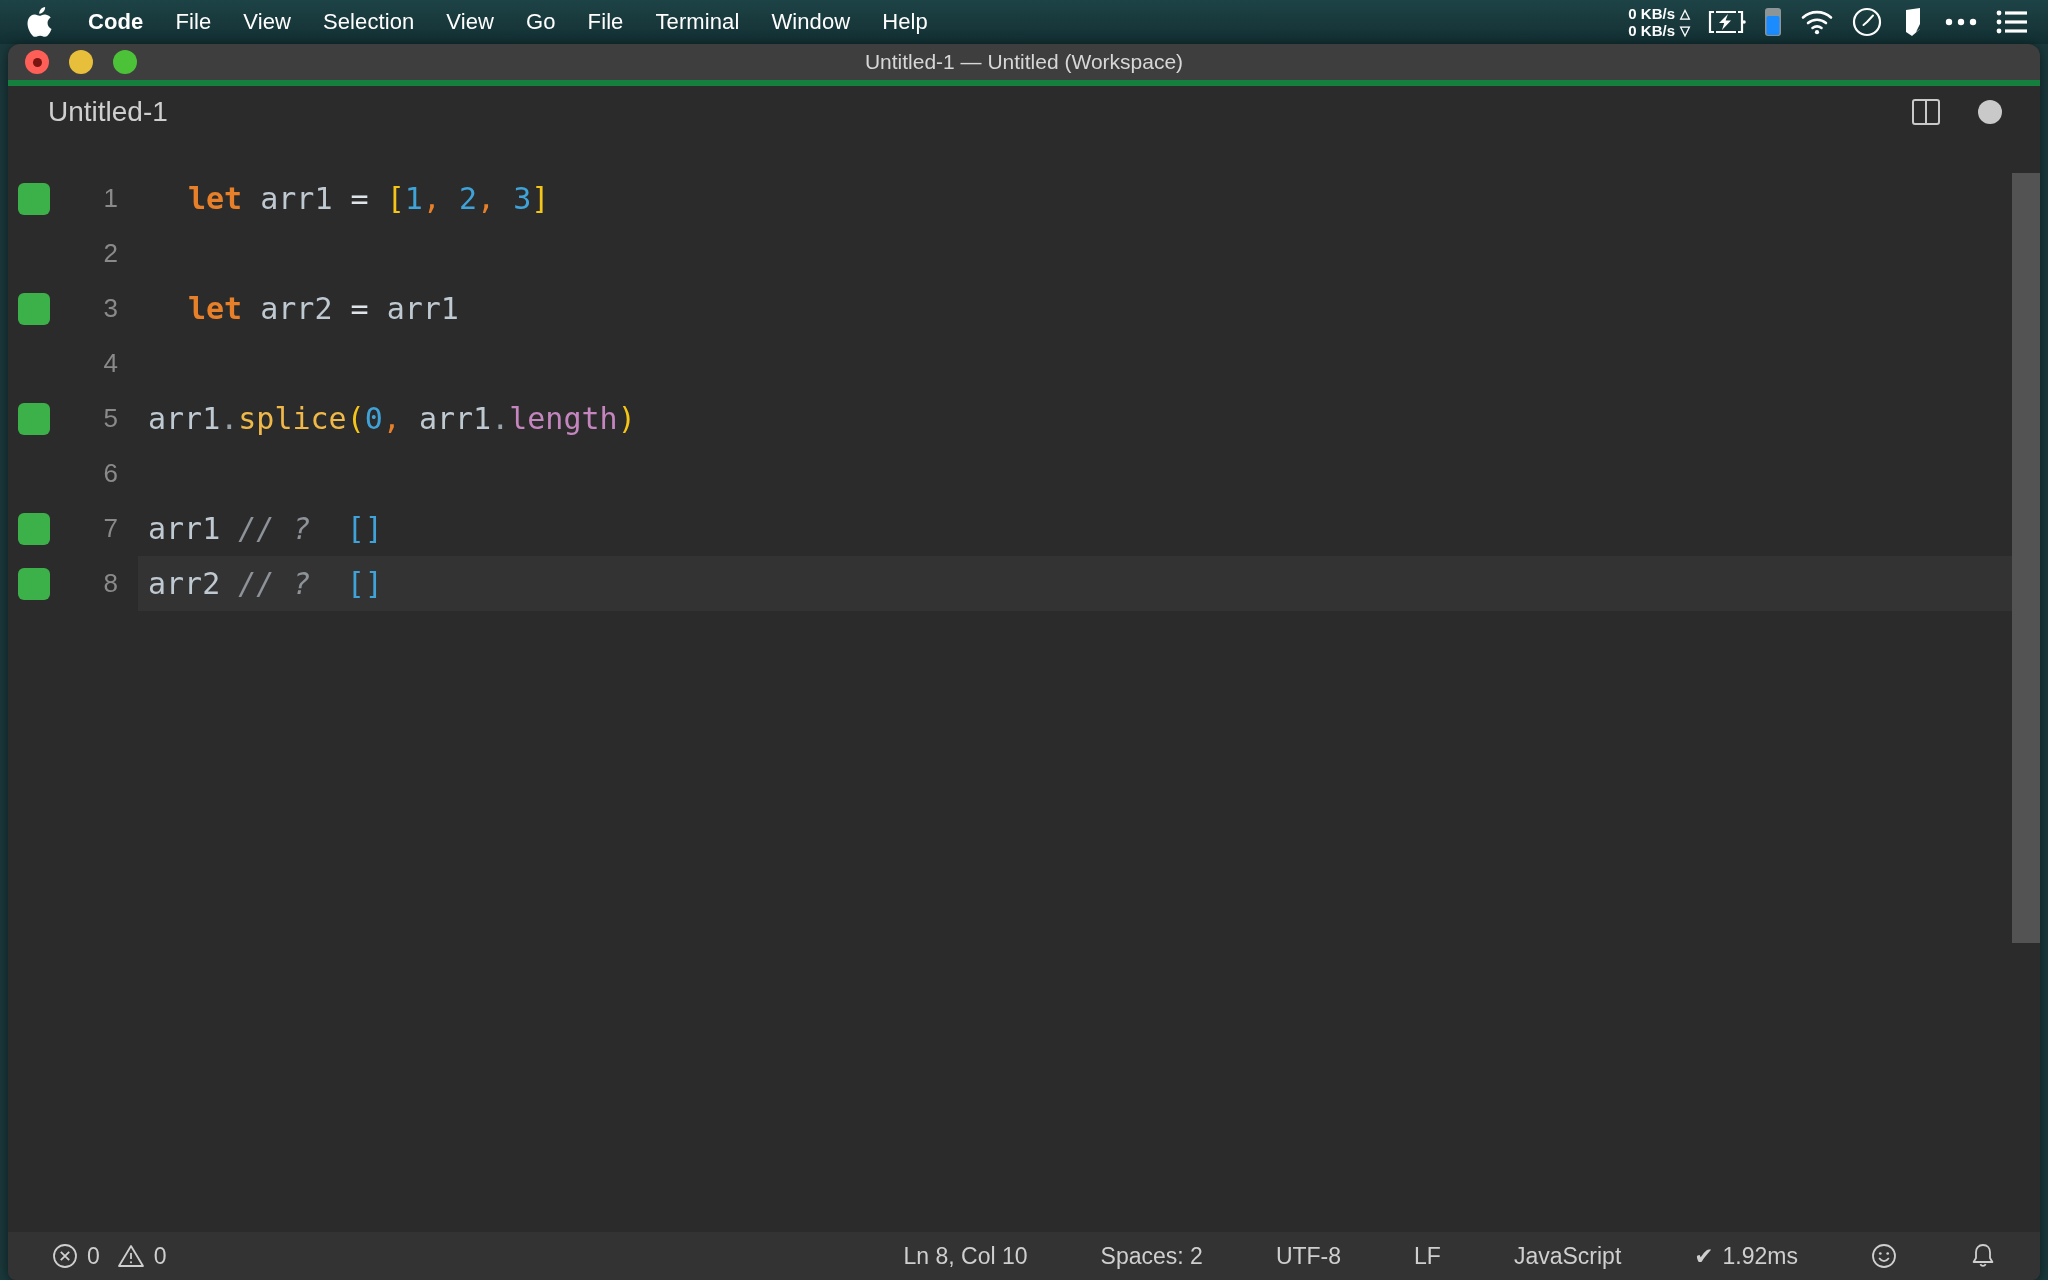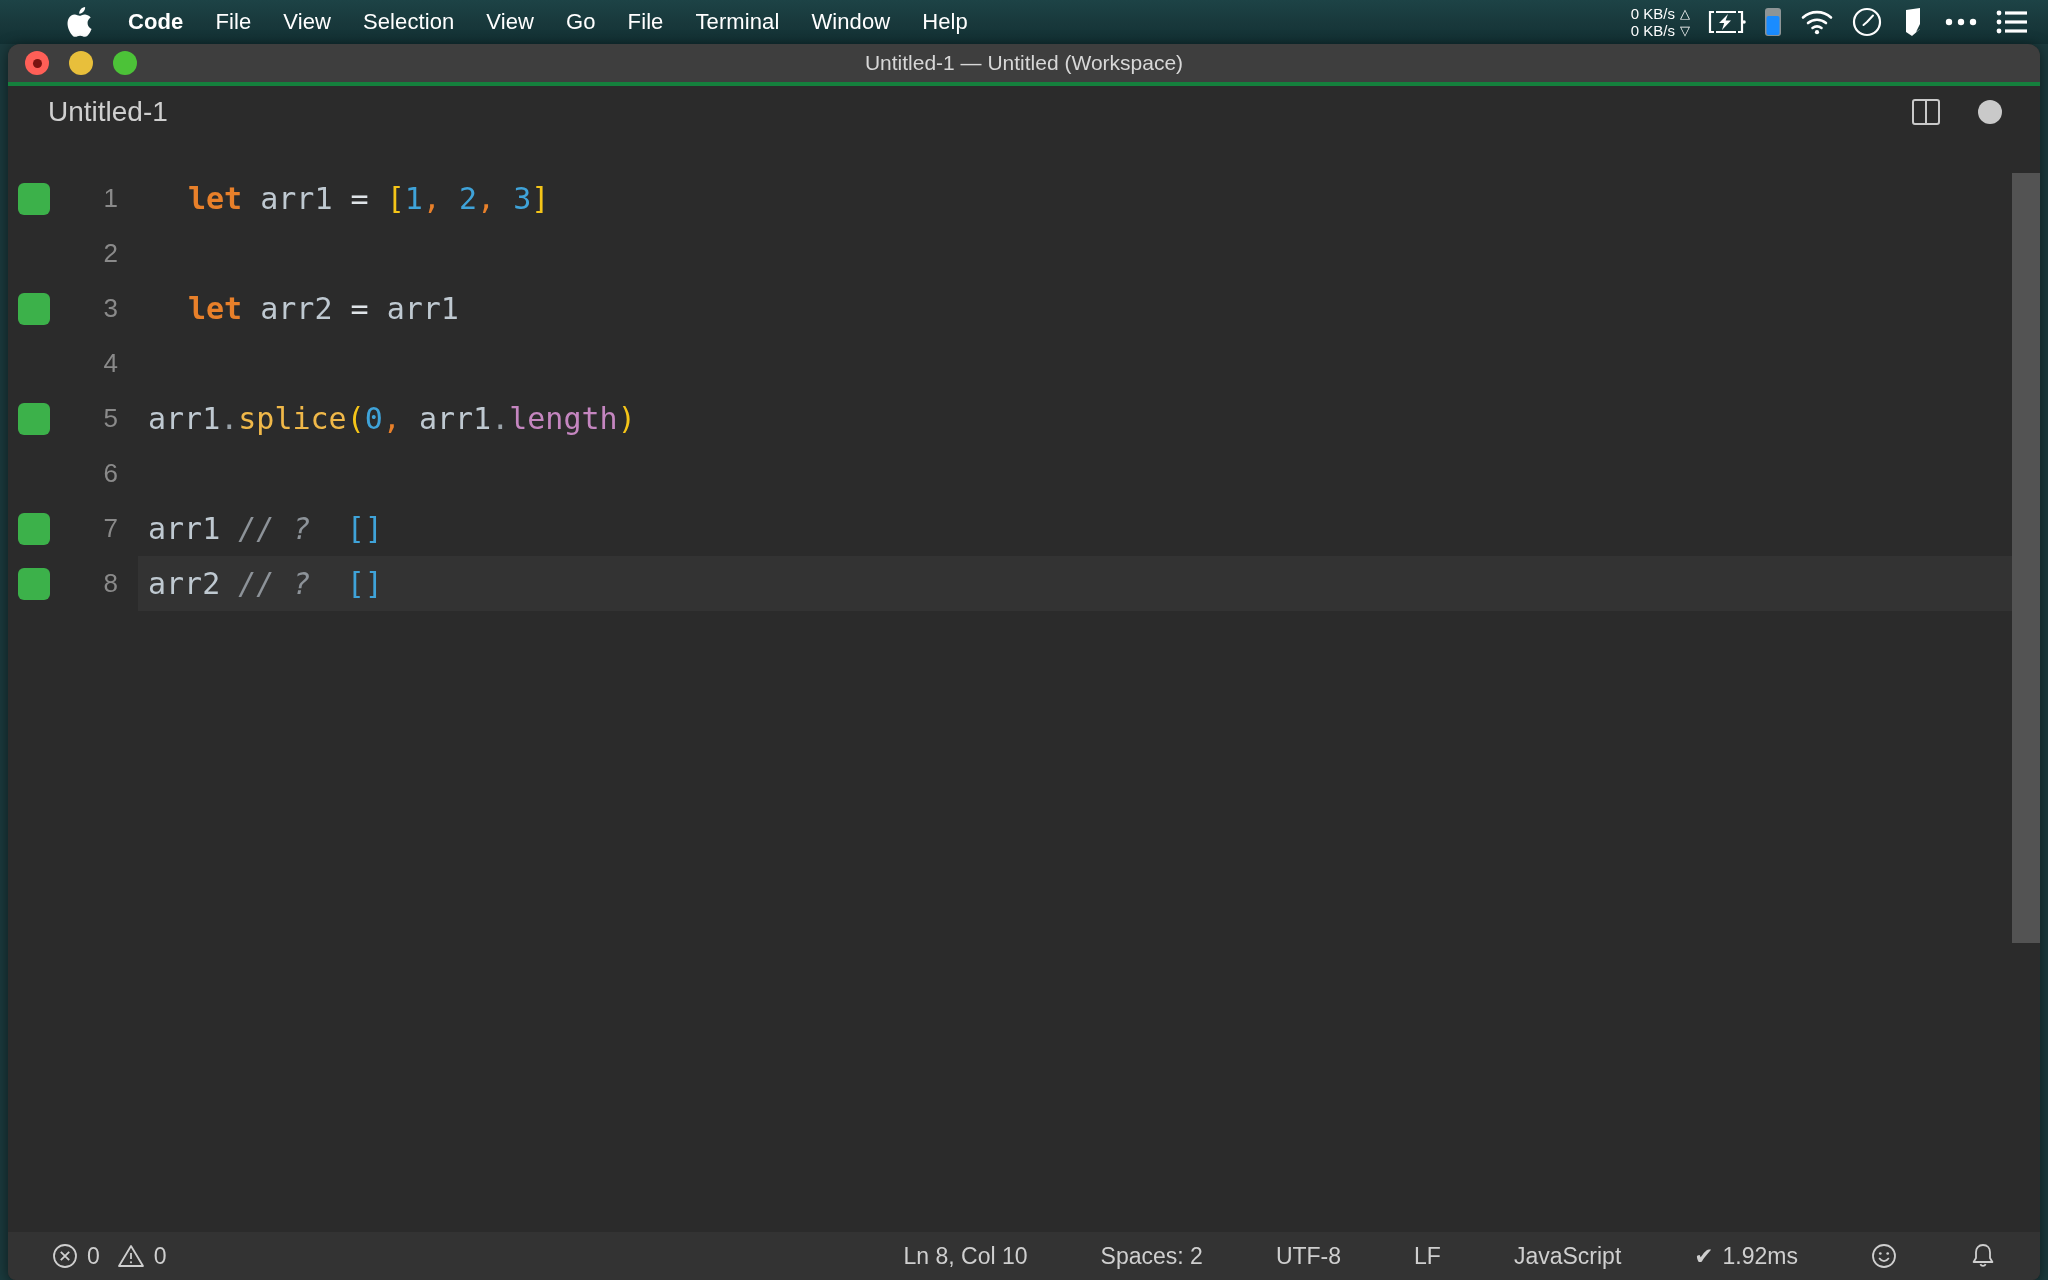--- a/index.html
+++ b/index.html
@@ -7,57 +7,57 @@
     width:2048px; height:1280px;
     background:#1b3a3d;
     font-family:"Liberation Sans", sans-serif;
     overflow:hidden;
   }
 
   
   #menubar{
     position:absolute; left:0; top:0; width:2048px; height:44px;
     background:linear-gradient(180deg,#1d4346 0%,#18383b 55%,#123033 100%);
-    display:flex; align-items:center; color:#ffffff;padding-left:40px;
+    display:flex; align-items:center; color:#ffffff;
   }
   #menubar .mb-left{ display:flex; align-items:center; height:100%; }
   .apple-logo{
     width:26px; height:30px; margin:0 20px 0 26px;
     position:relative; display:block;
   }
   .apple-logo svg{ display:block; }
   .menu-item{
     font-size:22px; line-height:44px; padding:0 16px; color:#fff;
     white-space:nowrap; letter-spacing:.1px;
   }
   .menu-item.bold{ font-weight:bold; }
   #menubar .mb-right{
     margin-left:auto; display:flex; align-items:center;
     height:100%; padding-right:20px; gap:18px;
   }
   .net-speed{
     display:flex; align-items:center; gap:5px;
-    font-size:15px; line-height:17px; font-weight:normal;
+    font-size:15px; line-height:17px; font-weight:bold;
   }
   .net-speed .rows{ text-align:right; }
   .net-speed .arrows{ display:flex; flex-direction:column; font-size:13px; line-height:17px; }
   .mb-icon{ display:flex; align-items:center; justify-content:center; }
 
   
   #window{
     position:absolute; left:8px; top:44px; width:2032px; height:1236px;
     background:#2b2b2b; border-radius:12px 12px 8px 8px;
     overflow:hidden; box-shadow:0 2px 14px rgba(0,0,0,.55);
     display:flex; flex-direction:column;
   }
 
   
   #titlebar{
     position:relative; height:42px; flex:0 0 42px;
-    background:#3e3e3e; border-bottom:4px solid #15803d;
+    background:#3e3e3e; border-bottom:6px solid #15803d;
     display:flex; align-items:center;
   }
   .traffic{ display:flex; gap:20px; padding-left:17px; }
   .tl{ width:24px; height:24px; border-radius:50%; position:relative; }
   .tl.red{ background:#ff5f57; }
   .tl.red::after{
     content:""; position:absolute; left:50%; top:50%;
     width:9px; height:9px; margin:-4.5px 0 0 -4.5px;
     border-radius:50%; background:#7a1410;
   }

